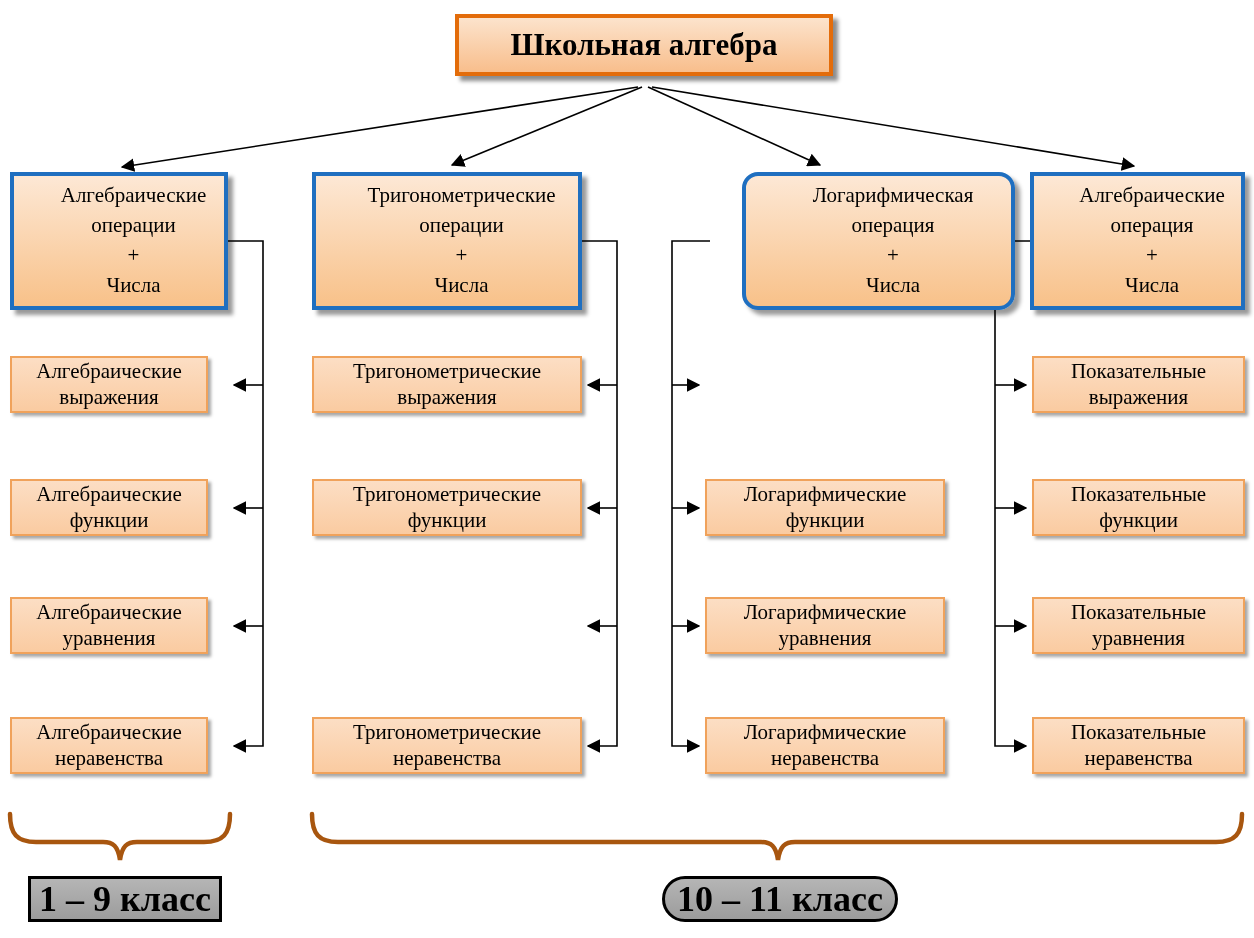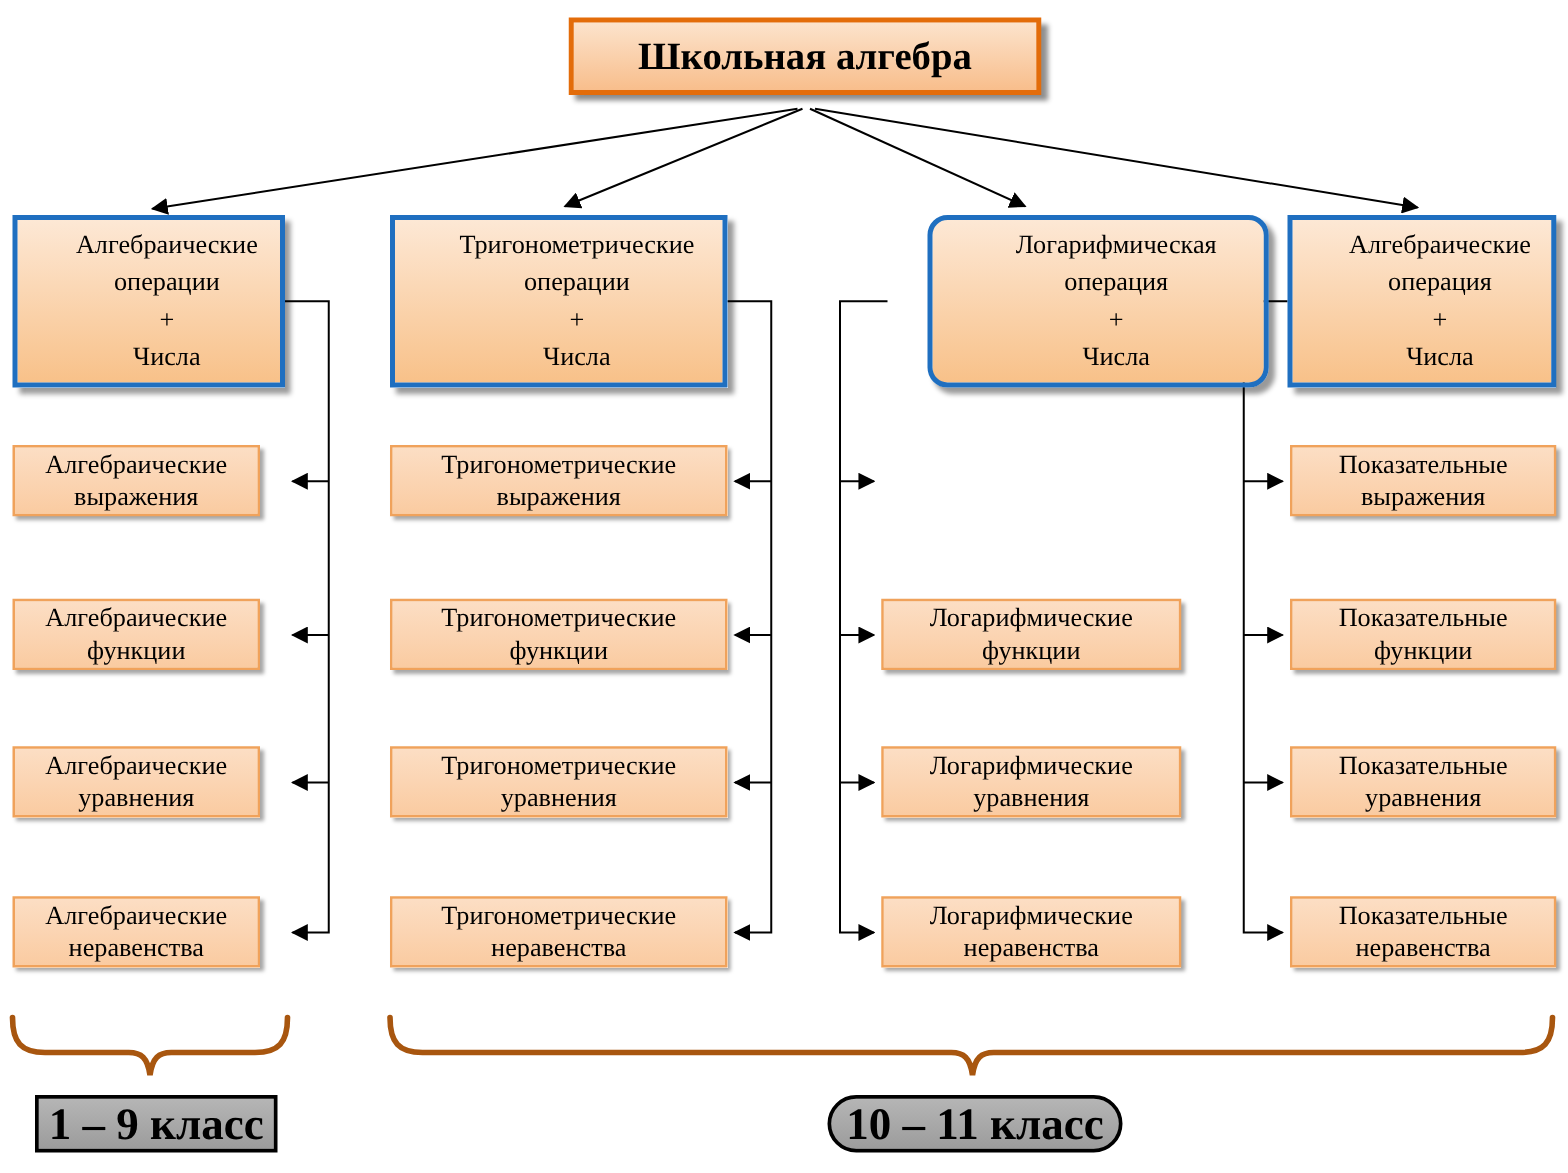--- a/index.html
+++ b/index.html
@@ -181,23 +181,20 @@
   <div class="box child-box c1 r4">
     <span>Алгебраические неравенства</span>
     </div>
 
   <div class="box child-box c2 r1">
     <span>Тригонометрические выражения</span>
     </div>
   <div class="box child-box c2 r2">
     <span>Тригонометрические функции</span>
     </div>
-  <div class="box child-box c2 r3">
-    <span>Тригонометрические уравнения</span>
-    </div>
   <div class="box child-box c2 r4">
     <span>Тригонометрические неравенства</span>
     </div>
 
   <div class="box child-box c3 r2">
     <span>Логарифмические функции</span>
     </div>
   <div class="box child-box c3 r3">
     <span>Логарифмические уравнения</span>
     </div>

